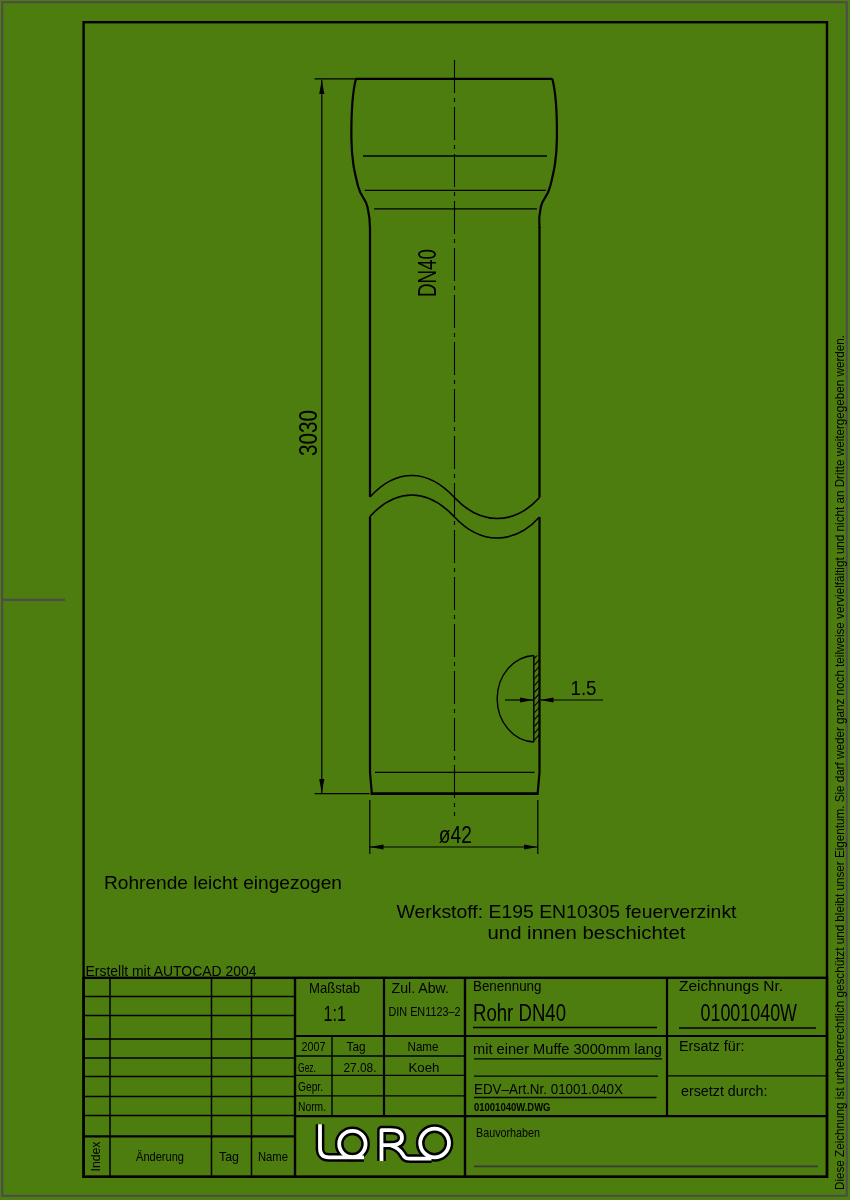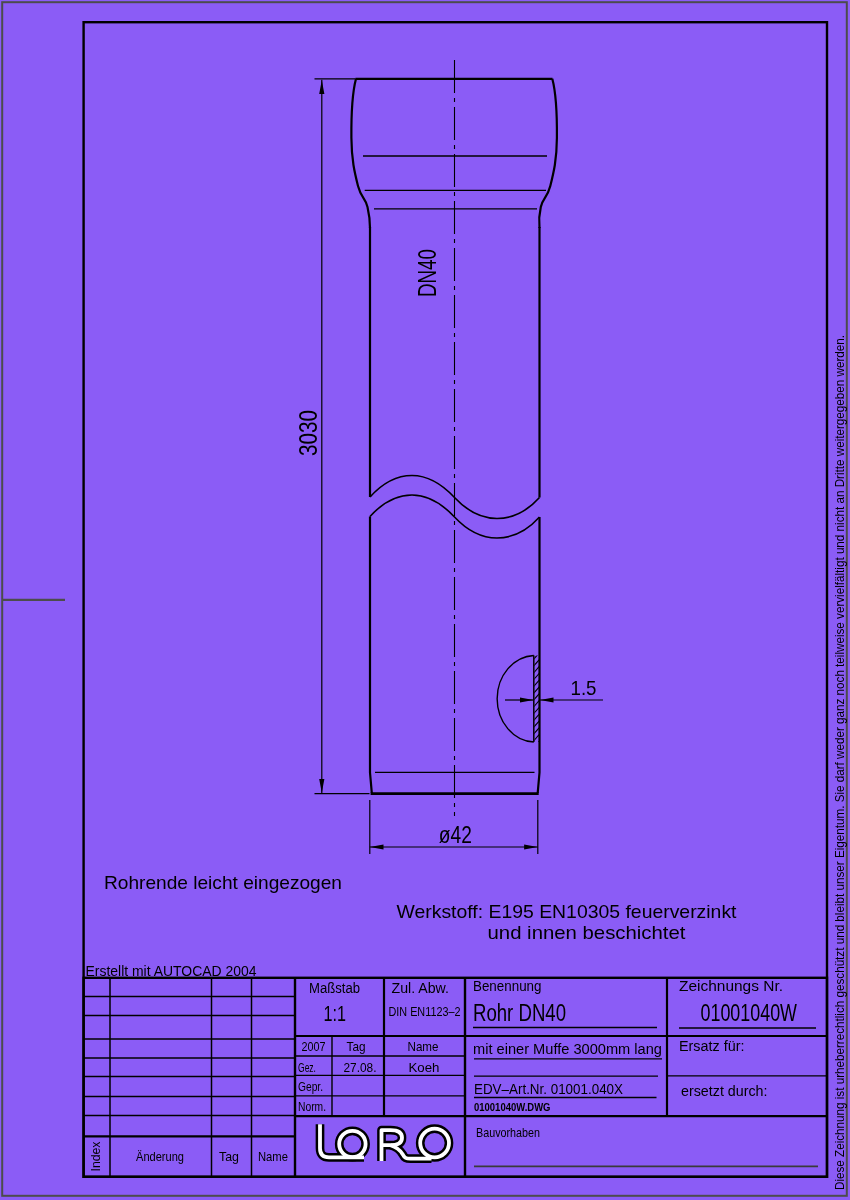--- a/index.html
+++ b/index.html
@@ -1,16 +1,16 @@
 <!DOCTYPE html>
 <html><head>
 <meta charset="utf-8">
 <style>
   html,body{margin:0;padding:0;background:#fff;}
-  #page{position:relative;width:850px;height:1200px;background:#8b5cf6;overflow:hidden;
+  #page{position:relative;width:850px;height:1200px;background:#4d7c0f;overflow:hidden;
         font-family:"Liberation Sans",sans-serif;transform:translateZ(0);}
   svg{transform:translateZ(0);}
   svg text{font-family:"Liberation Sans",sans-serif;fill:#000;}
 </style>
 </head>
 <body>
 <div id="page">
 <svg width="850" height="1200" viewBox="0 0 850 1200">
 
 <rect x="2.2" y="2.2" width="844.6" height="1193.6" fill="none" stroke="#4c4c4c" stroke-width="2"></rect>

